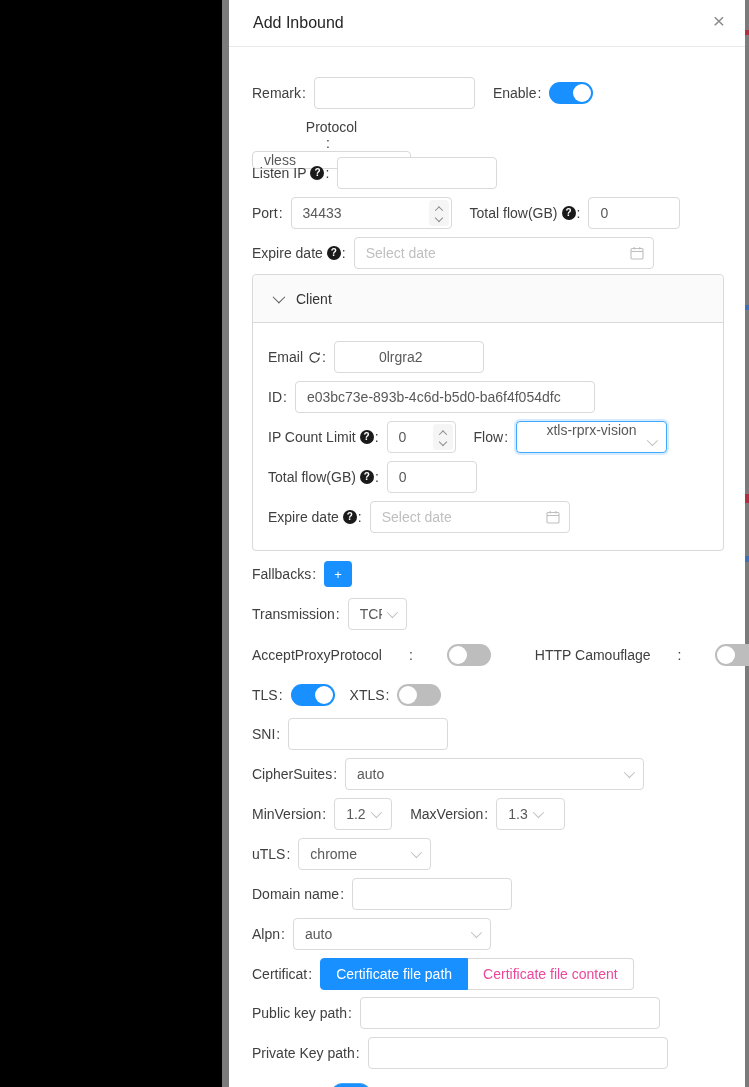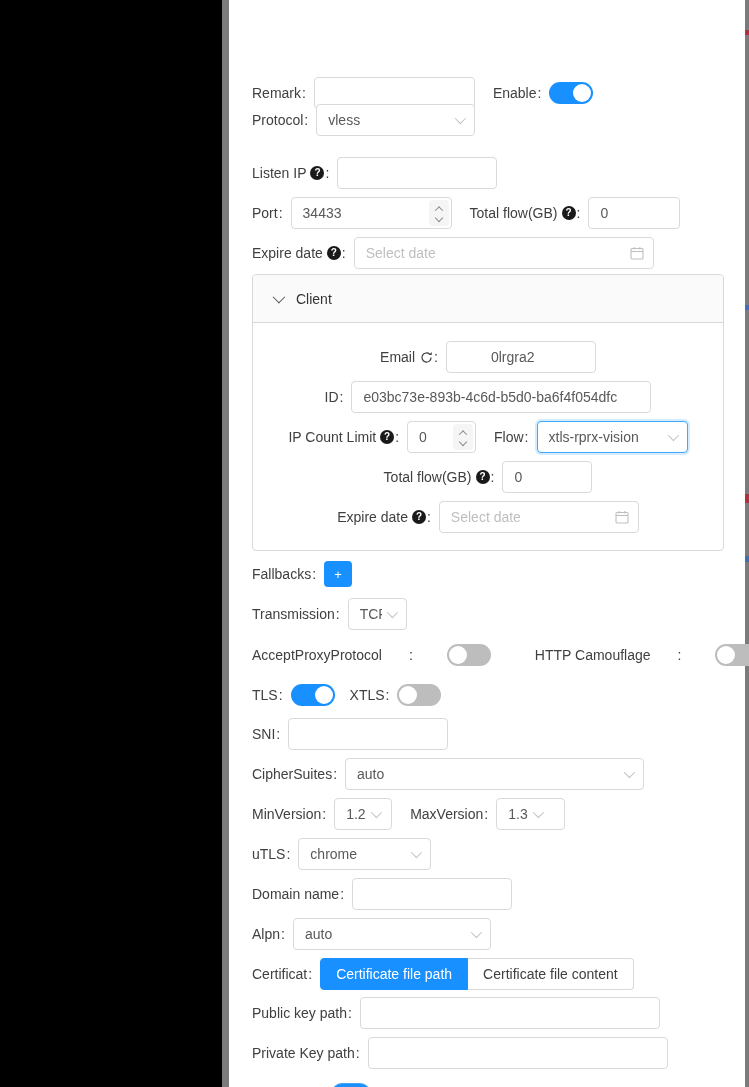--- a/index.html
+++ b/index.html
@@ -60,30 +60,30 @@
   .toggle.off .knob { left:2px; }
 
   .panel { position:absolute; left:23px; top:274px; width:472px; height:277px; border:1px solid #d9d9d9;
     border-radius:4px; background:#fff; }
   .panel-header { height:48px; background:#fafafa; border-bottom:1px solid #d9d9d9; border-radius:4px 4px 0 0;
     display:flex; align-items:center; padding:0 16px; cursor:pointer; }
   .panel-chev { width:9px; height:9px; border-right:1.6px solid #595959; border-bottom:1.6px solid #595959;
     transform:rotate(45deg) translateY(-2px); margin:0 14px 0 4px; flex:none; }
   .panel-title { color:#333; }
   .panel-body { padding:18px 15px 0 15px; }
-  .prow { display:flex; align-items:center; height:32px; margin-bottom:8px;justify-content:center; }
+  .prow { display:flex; align-items:center; height:32px; margin-bottom:8px; }
 
   .refresh-icon { margin-left:5px; display:inline-flex; vertical-align:-2px; }
 
   .plus-btn { width:28px; height:26px; background:#1890ff; border:none; border-radius:4px; color:#fff;
     font-size:13px; cursor:pointer; line-height:1; }
 
   .seg { display:flex; height:32px; }
   .seg-btn { display:flex; align-items:center; padding:0 15px; border:1px solid #d9d9d9; background:#fff;
-    color:#404040; cursor:pointer; white-space:nowrap; }
+    color:#ec4899; cursor:pointer; white-space:nowrap; }
   .seg-btn.active { background:#1890ff; border-color:#1890ff; color:#fff; }
   .seg-btn:first-child { border-radius:4px 0 0 4px; }
   .seg-btn:last-child { border-radius:0 4px 4px 0; border-left:none; }
 
   .partial-toggle { position:absolute; left:102px; top:1083px; width:40px; height:22px; border-radius:11px;
     background:#1890ff; border:1px solid #4aa5f5; }
 </style>
 </head>
 <body>
 
@@ -91,33 +91,37 @@
 <div class="backdrop-strip-left"></div>
 <div class="backdrop-strip-right">
   <div class="speck red" style="left:0;top:30px;height:5px;"></div>
   <div class="speck blue" style="left:0;top:305px;height:5px;"></div>
   <div class="speck red" style="left:0;top:494px;height:9px;"></div>
   <div class="speck blue" style="left:0;top:556px;height:6px;"></div>
 </div>
 
 <div class="modal">
 
+  <div class="modal-header">
+    <span class="modal-title">Add Inbound</span>
+    <span class="modal-close">×</span>
+  </div>
 
   <div class="row" style="top:77px;">
     <span class="lbl">Remark</span>
       <span class="colon">:</span>
     <input class="inp" style="width: 161px;" value="">
     <span class="lbl gap">Enable</span>
       <span class="colon">:</span>
     <div class="toggle on">
         <div class="knob"></div>
       </div>
   </div>
 
-  <div class="row" style="top:104px;">
+  <div class="row" style="top:119px;flex-direction:column;">
     <span class="lbl">Protocol</span>
       <span class="colon">:</span>
     <div class="select" style="width:159px;">
       <span class="val">vless</span>
       <span class="chev"></span>
     </div>
   </div>
 
   <div class="row" style="top:157px;">
     <span class="lbl">Listen IP</span>
@@ -190,21 +194,21 @@
           <span class="colon">:</span>
         <div class="numwrap" style="width:69px;">
           <input class="inp" style="padding-right: 26px;" value="0">
           <div class="spinner">
             <span class="spin-up"></span>
             <span class="spin-down"></span>
           </div>
         </div>
         <span class="lbl gap">Flow</span>
           <span class="colon">:</span>
-        <div class="select focused" style="width:151px;">
+        <div class="select focused" style="width:151px;flex-direction:column;">
           <span class="val">xtls-rprx-vision</span>
           <span class="chev"></span>
         </div>
       </div>
 
       <div class="prow">
         <span class="lbl">Total flow(GB)</span>
         <span class="help-icon">?</span>
           <span class="colon">:</span>
         <input class="inp" style="width: 90px;" value="0">

